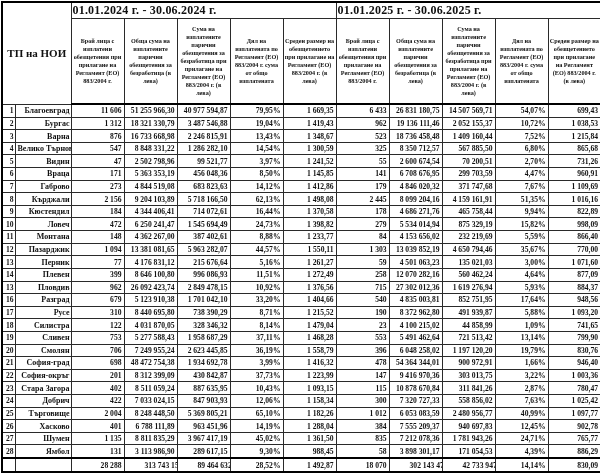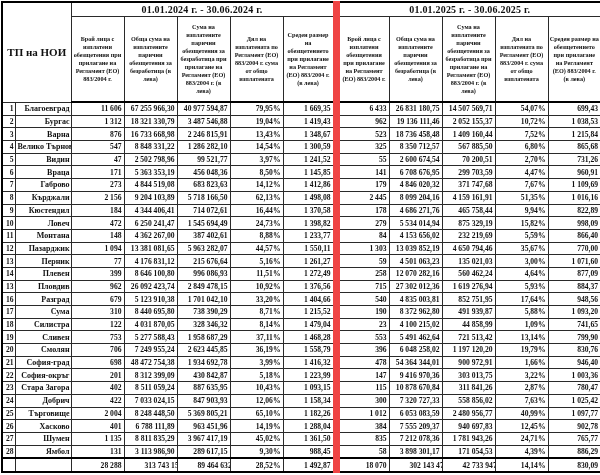--- a/index.html
+++ b/index.html
@@ -1,28 +1,28 @@
 <!DOCTYPE html>
 <html><head>
 <meta charset="utf-8">
 <style>
   html,body{margin:0;padding:0;background:#fff;width:600px;}
   .sheet{width:600px;height:475px;background:#fff;box-sizing:border-box;padding:1px 0 0 1px;}
   table{border-collapse:collapse;table-layout:fixed;width:598px;height:472px;
         font-family:"Liberation Serif","DejaVu Serif",serif;color:#111;}
   table{border:2px solid #000;}
   th,td{border:1px solid #2a2a2a;overflow:hidden;padding:0 1px;font-weight:bold;}
-  th.period{font-size:10px;text-align:center;height:13px;letter-spacing:0.2px;}
+  th.period{font-size:12px;text-align:left;height:13px;letter-spacing:0.2px;}
   th.corner{font-size:11px;text-align:center;vertical-align:middle;}
   th.colhead{font-size:6.2px;line-height:1.3;text-align:center;vertical-align:middle;height:84px;font-weight:bold;}
   thead tr:last-child th{border-bottom:2px solid #000;}
   td.num{font-size:7.6px;text-align:right;padding-right:1px;}
   td.name{font-size:8px;text-align:right;padding-left:2px;white-space:nowrap;}
   td.val{font-size:7.6px;text-align:right;padding-right:2px;white-space:nowrap;}
-  .group-start{border-left:7px solid #ef4444;font-family:Liberation Serif, serif;}
+  .group-start{border-left:1px solid #ef4444;font-family:Liberation Serif, serif;}
   tr.total td{border-top:2px solid #000;padding-left:20px;}
   tbody td{height:11.5px;}
 </style>
 </head>
 <body>
 
 <div class="sheet">
   <table>
     <colgroup>
       <col style="width:13px">
@@ -55,21 +55,21 @@
           <th class="colhead">Сума на изплатените парични обезщетения за безработица при прилагане на Регламент (ЕО) 883/2004 г. (в лева)</th>
           <th class="colhead">Дял на изплатената по Регламент (ЕО) 883/2004 г. сума от общо изплатената</th>
           <th class="colhead">Среден размер на обезщетението при прилагане на Регламент (ЕО) 883/2004 г. (в лева)</th>
         </tr>
     </thead>
     <tbody>
         <tr>
           <td class="num">1</td>
           <td class="name">Благоевград</td>
           <td class="val">11 606</td>
-          <td class="val">67 255 966,30</td>
+          <td class="val">51 255 966,30</td>
           <td class="val">40 977 594,87</td>
           <td class="val">79,95%</td>
           <td class="val">1 669,35</td>
           <td class="val group-start">6 433</td>
           <td class="val">26 831 180,75</td>
           <td class="val">14 507 569,71</td>
           <td class="val">54,07%</td>
           <td class="val">699,43</td>
         </tr>
         <tr>
@@ -277,21 +277,21 @@
           <td class="val">33,20%</td>
           <td class="val">1 404,66</td>
           <td class="val group-start">540</td>
           <td class="val">4 835 003,81</td>
           <td class="val">852 751,95</td>
           <td class="val">17,64%</td>
           <td class="val">948,56</td>
         </tr>
         <tr>
           <td class="num">17</td>
-          <td class="name">Сума</td>
+          <td class="name">Русе</td>
           <td class="val">310</td>
           <td class="val">8 440 695,80</td>
           <td class="val">738 390,29</td>
           <td class="val">8,71%</td>
           <td class="val">1 215,52</td>
           <td class="val group-start">190</td>
           <td class="val">8 372 962,80</td>
           <td class="val">491 939,87</td>
           <td class="val">5,88%</td>
           <td class="val">1 093,20</td>
@@ -351,21 +351,21 @@
           <td class="val">900 972,91</td>
           <td class="val">1,66%</td>
           <td class="val">946,40</td>
         </tr>
         <tr>
           <td class="num">22</td>
           <td class="name">София-окръг</td>
           <td class="val">201</td>
           <td class="val">8 312 399,09</td>
           <td class="val">430 842,87</td>
-          <td class="val">5,18%</td>
+          <td class="val">37,73%</td>
           <td class="val">1 223,99</td>
           <td class="val group-start">147</td>
           <td class="val">9 416 970,36</td>
           <td class="val">303 013,75</td>
           <td class="val">3,22%</td>
           <td class="val">1 003,36</td>
         </tr>
         <tr>
           <td class="num">23</td>
           <td class="name">Стара Загора</td>

